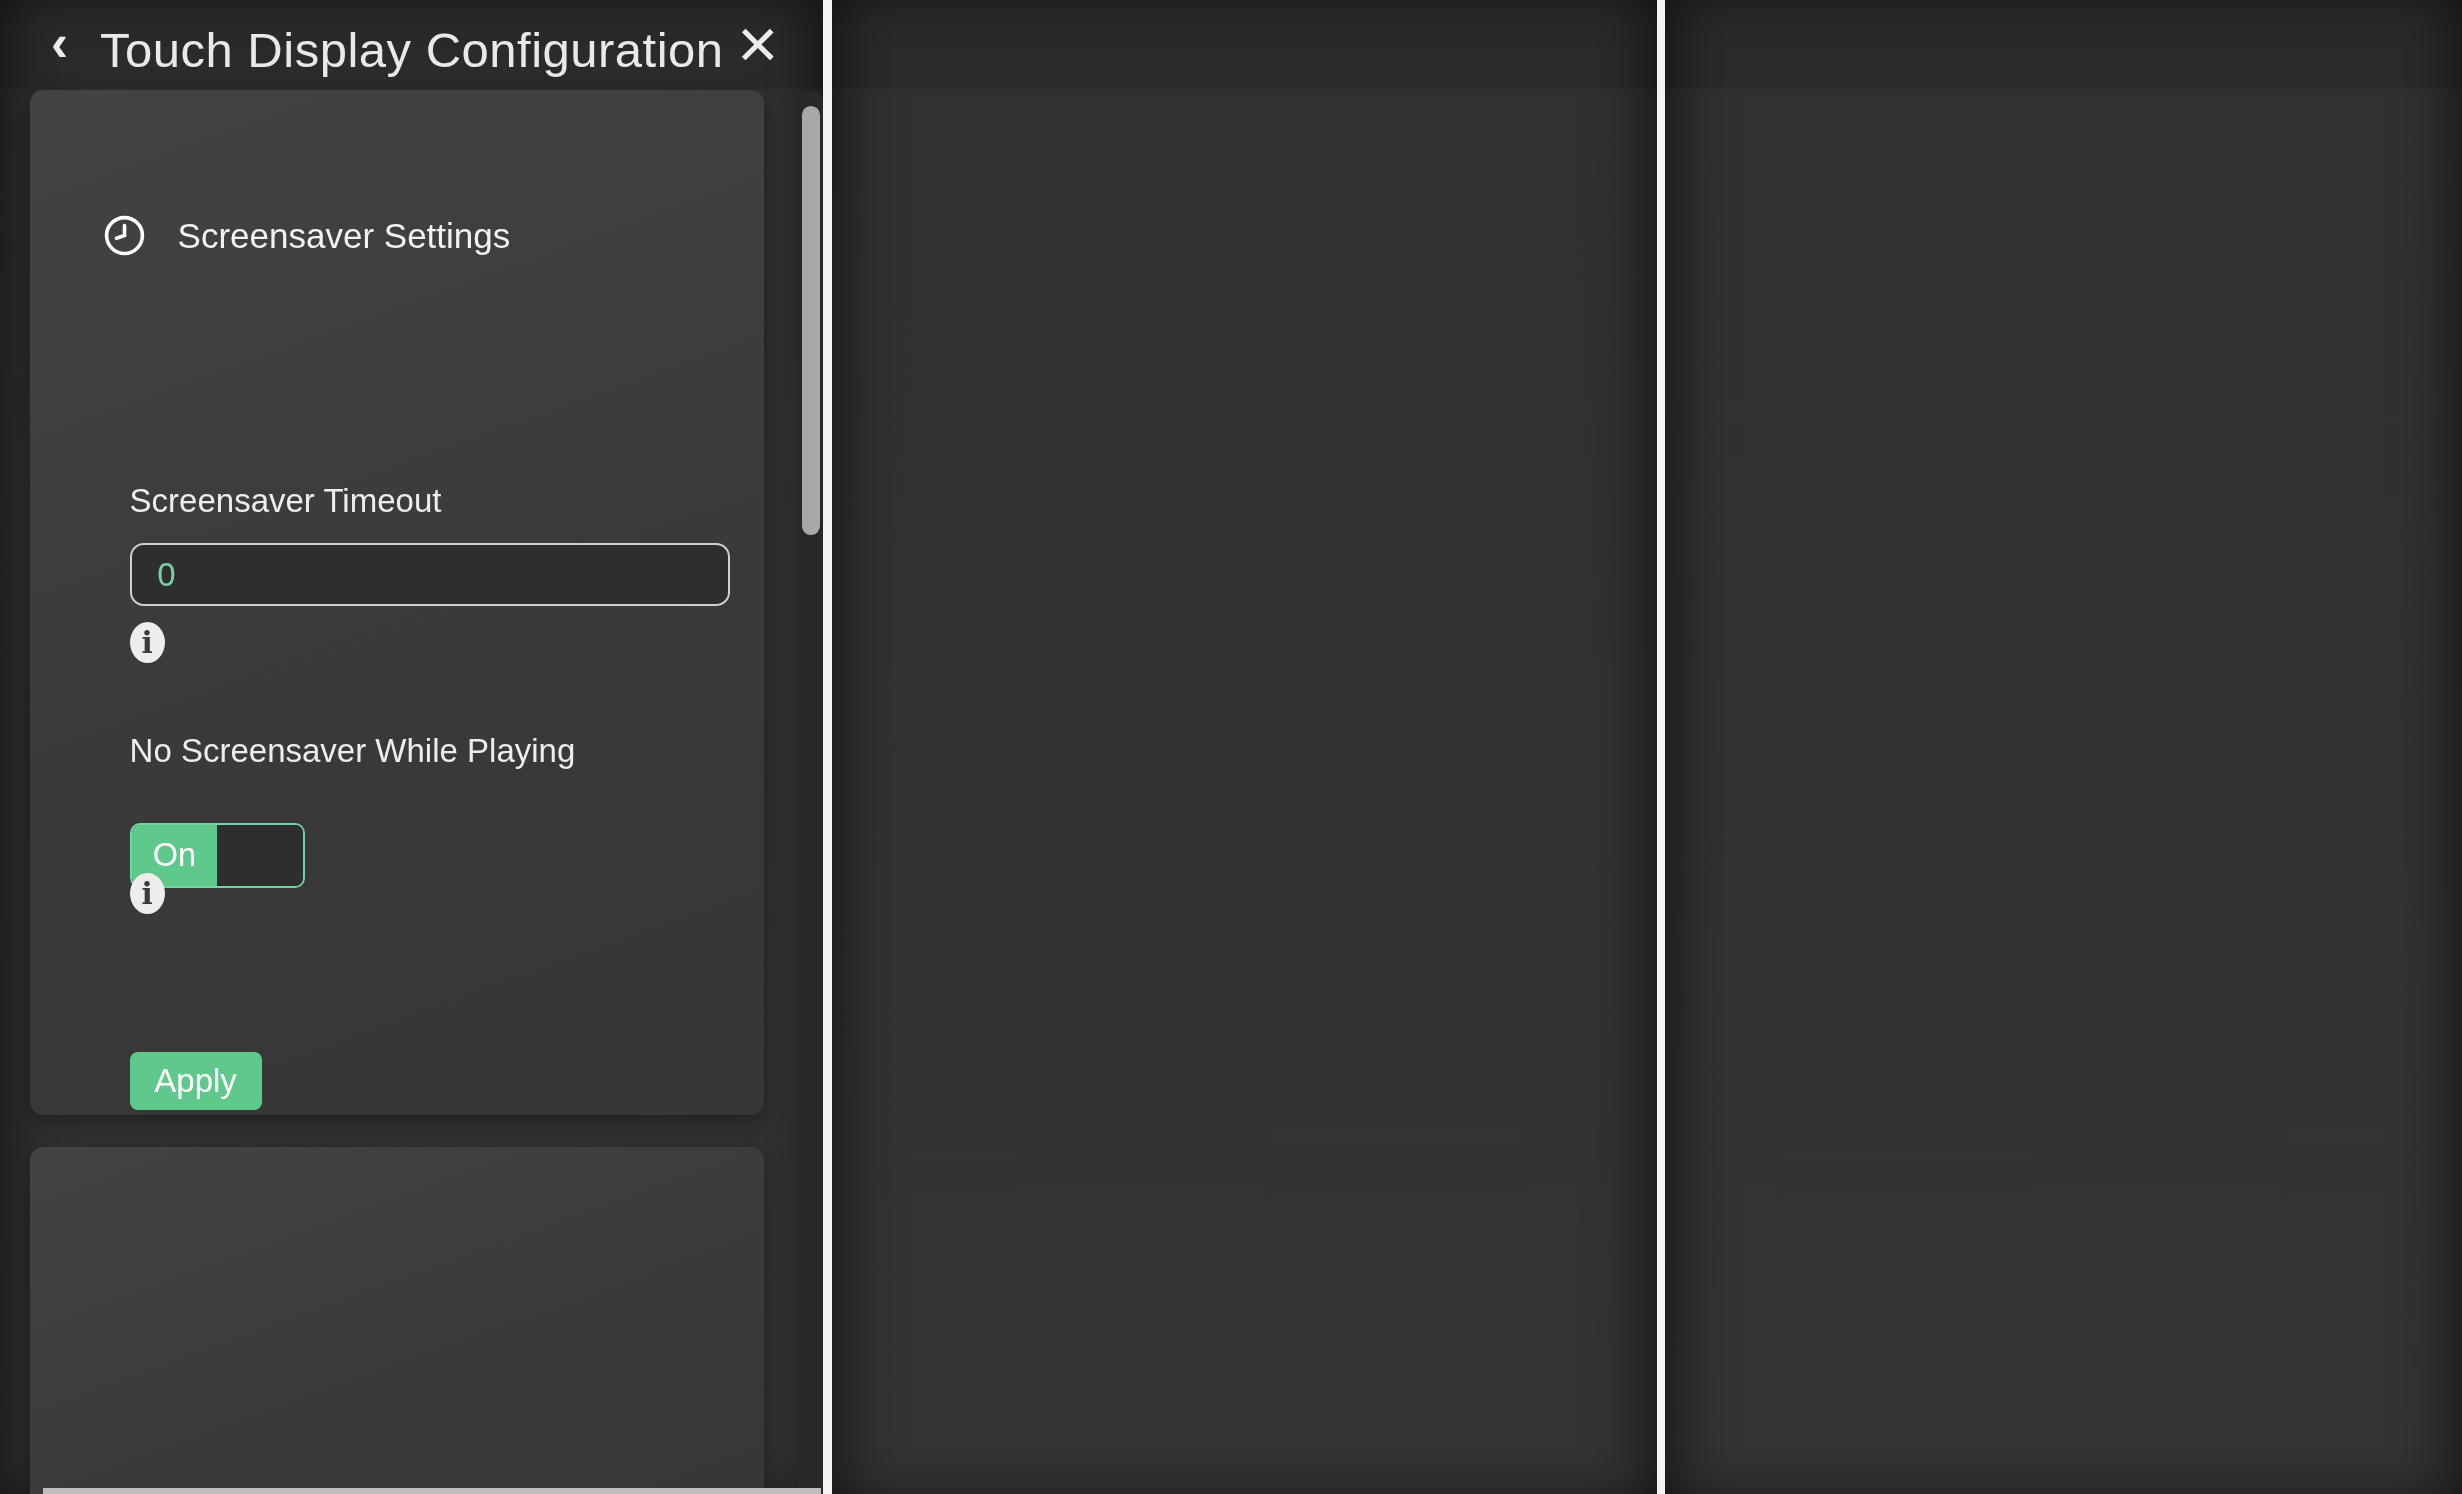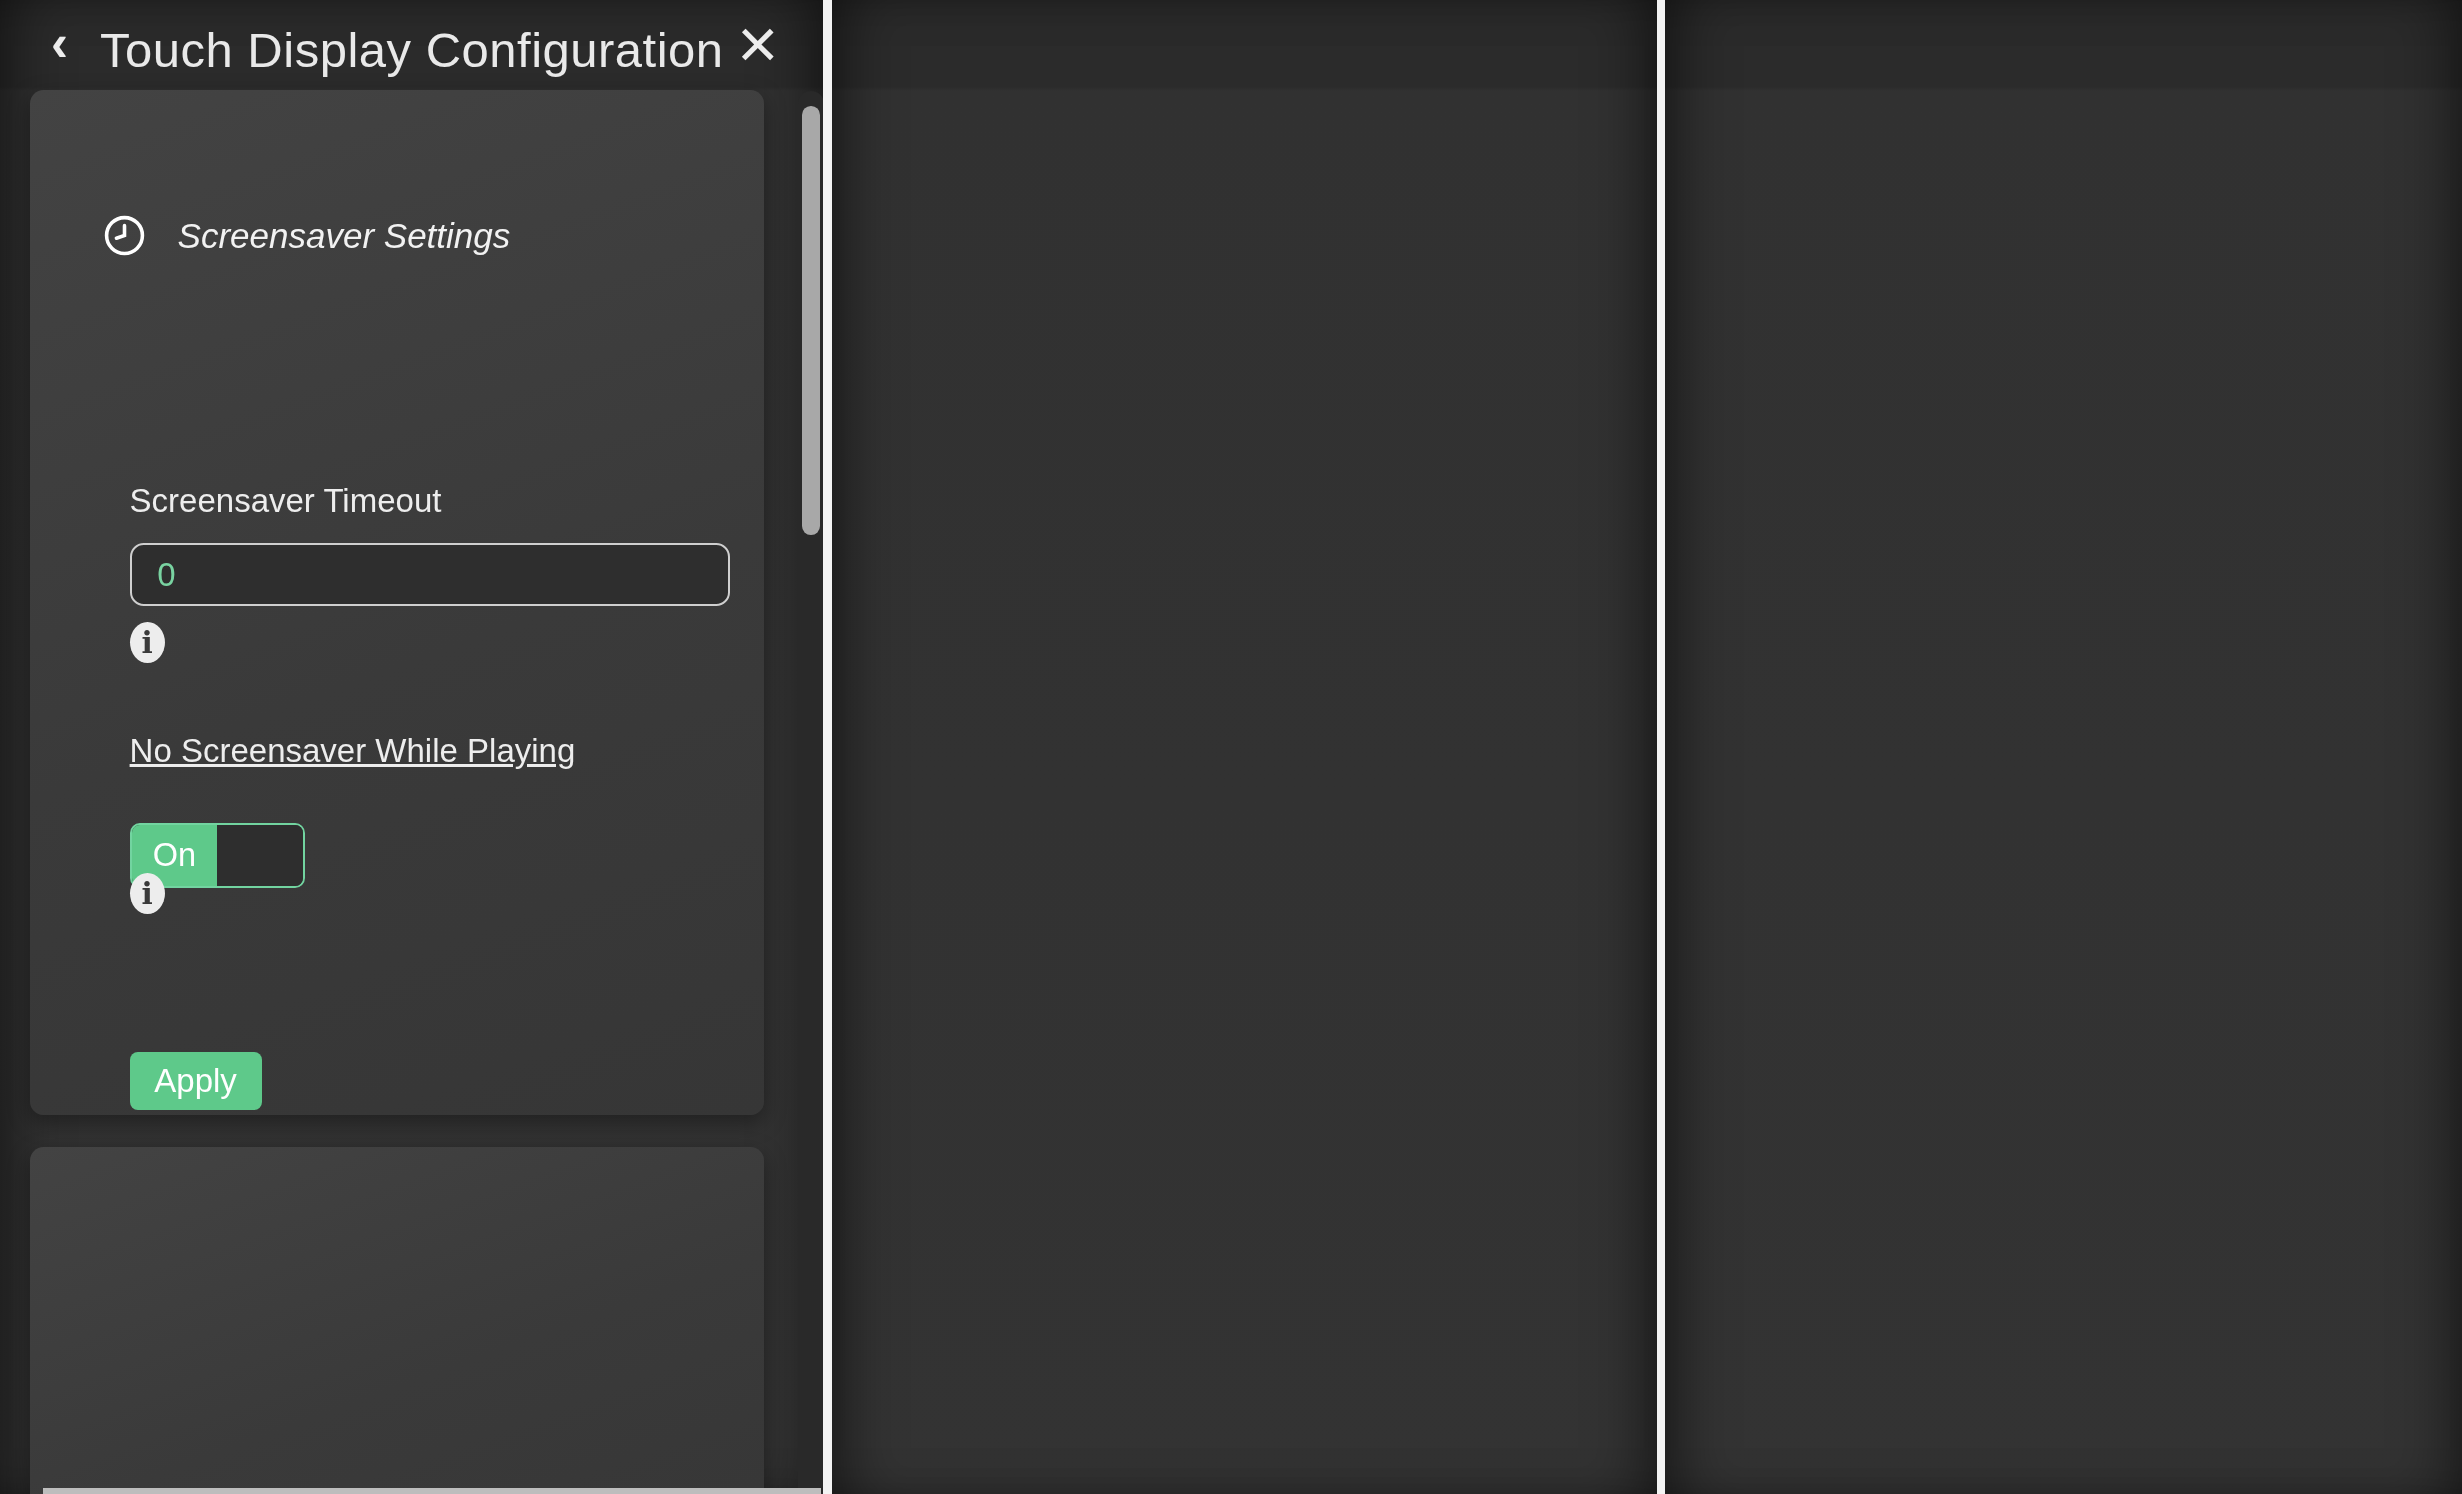--- a/index.html
+++ b/index.html
@@ -63,29 +63,29 @@
   <span class="hdr-title" style="left:100px;top:21.7px;">Touch Display Configuration</span>
   <span class="hdr-close" style="left:737px;top:7.9px;">×</span>
 
   <div class="card" style="left:29.6px;top:90px;width:734px;height:1025px;">
     <span class="hicon" style="left:73px;top:124px;">
       <svg width="43" height="43" viewBox="0 0 24 24">
           <circle class="st" cx="12" cy="12" r="10"></circle>
           <path class="st" d="M12 6.5 V12 L7.5 13.5"></path>
         </svg>
     </span>
-    <span class="card-heading" style="left:148px;top:126px;font-style:italic;">Screensaver Settings</span>
+    <span class="card-heading" style="left:148px;top:126px;">Screensaver Settings</span>
 
     <span class="flabel" style="left:100px;top:392px;">Screensaver Timeout</span>
     <div class="tinput" style="left:100px;top:453px;width:600px;height:63px;">
       <span>0</span>
     </div>
     <span class="info" style="left:100px;top:532px;">i</span>
 
-    <span class="flabel" style="left:100px;top:642px;text-decoration:underline;">No Screensaver While Playing</span>
+    <span class="flabel" style="left:100px;top:642px;">No Screensaver While Playing</span>
     <div class="toggle on" style="left:100px;top:703px;margin-top:30px;">
       <span class="seg seg-a">On</span>
       <span class="seg seg-b"></span>
     </div>
     <span class="info" style="left:100px;top:783px;">i</span>
 
     <div class="btn" style="left:100px;top:962px;width:132px;height:58px;">Apply</div>
   </div>
 
   <div class="card" style="left:29.6px;top:1147px;width:734px;height:414px;">

